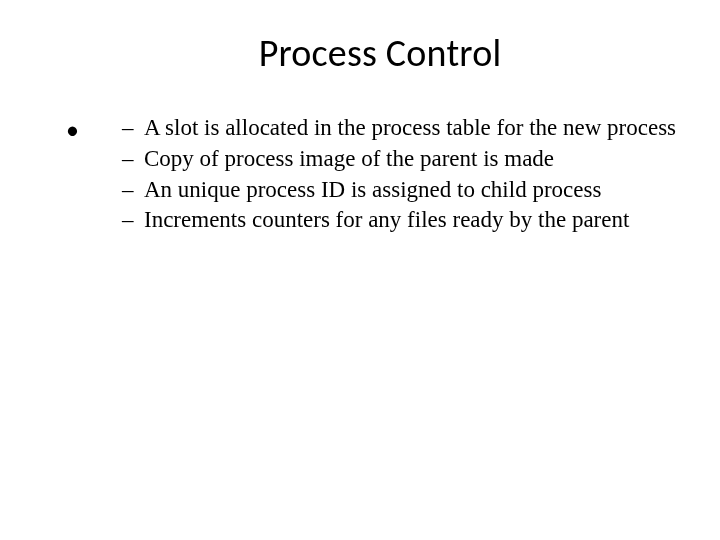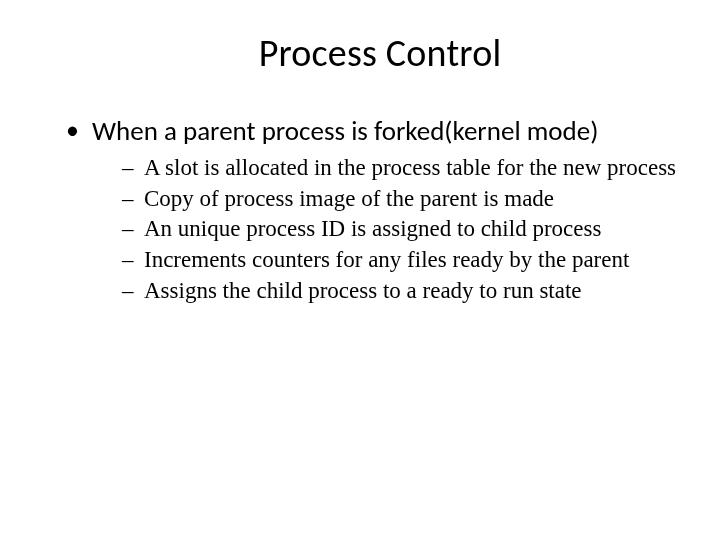--- a/index.html
+++ b/index.html
@@ -66,23 +66,21 @@
   }
 </style>
 </head>
 <body>
 
 <div class="slide">
   <h1 class="title">Process Control</h1>
 
   <ul class="level1">
     <li>
-      <span>When a parent process is forked(kernel mode)</span>
       <ul class="level2">
         <li><span>A slot is allocated in the process table for the new process</span></li>
         <li><span>Copy of process image of the parent is made</span></li>
         <li><span>An unique process ID is assigned to child process</span></li>
         <li><span>Increments counters for any files ready by the parent</span></li>
-        <li><span>Assigns the child process to a ready to run state</span></li>
       </ul>
     </li>
   </ul>
 </div>
 
 </body></html>

